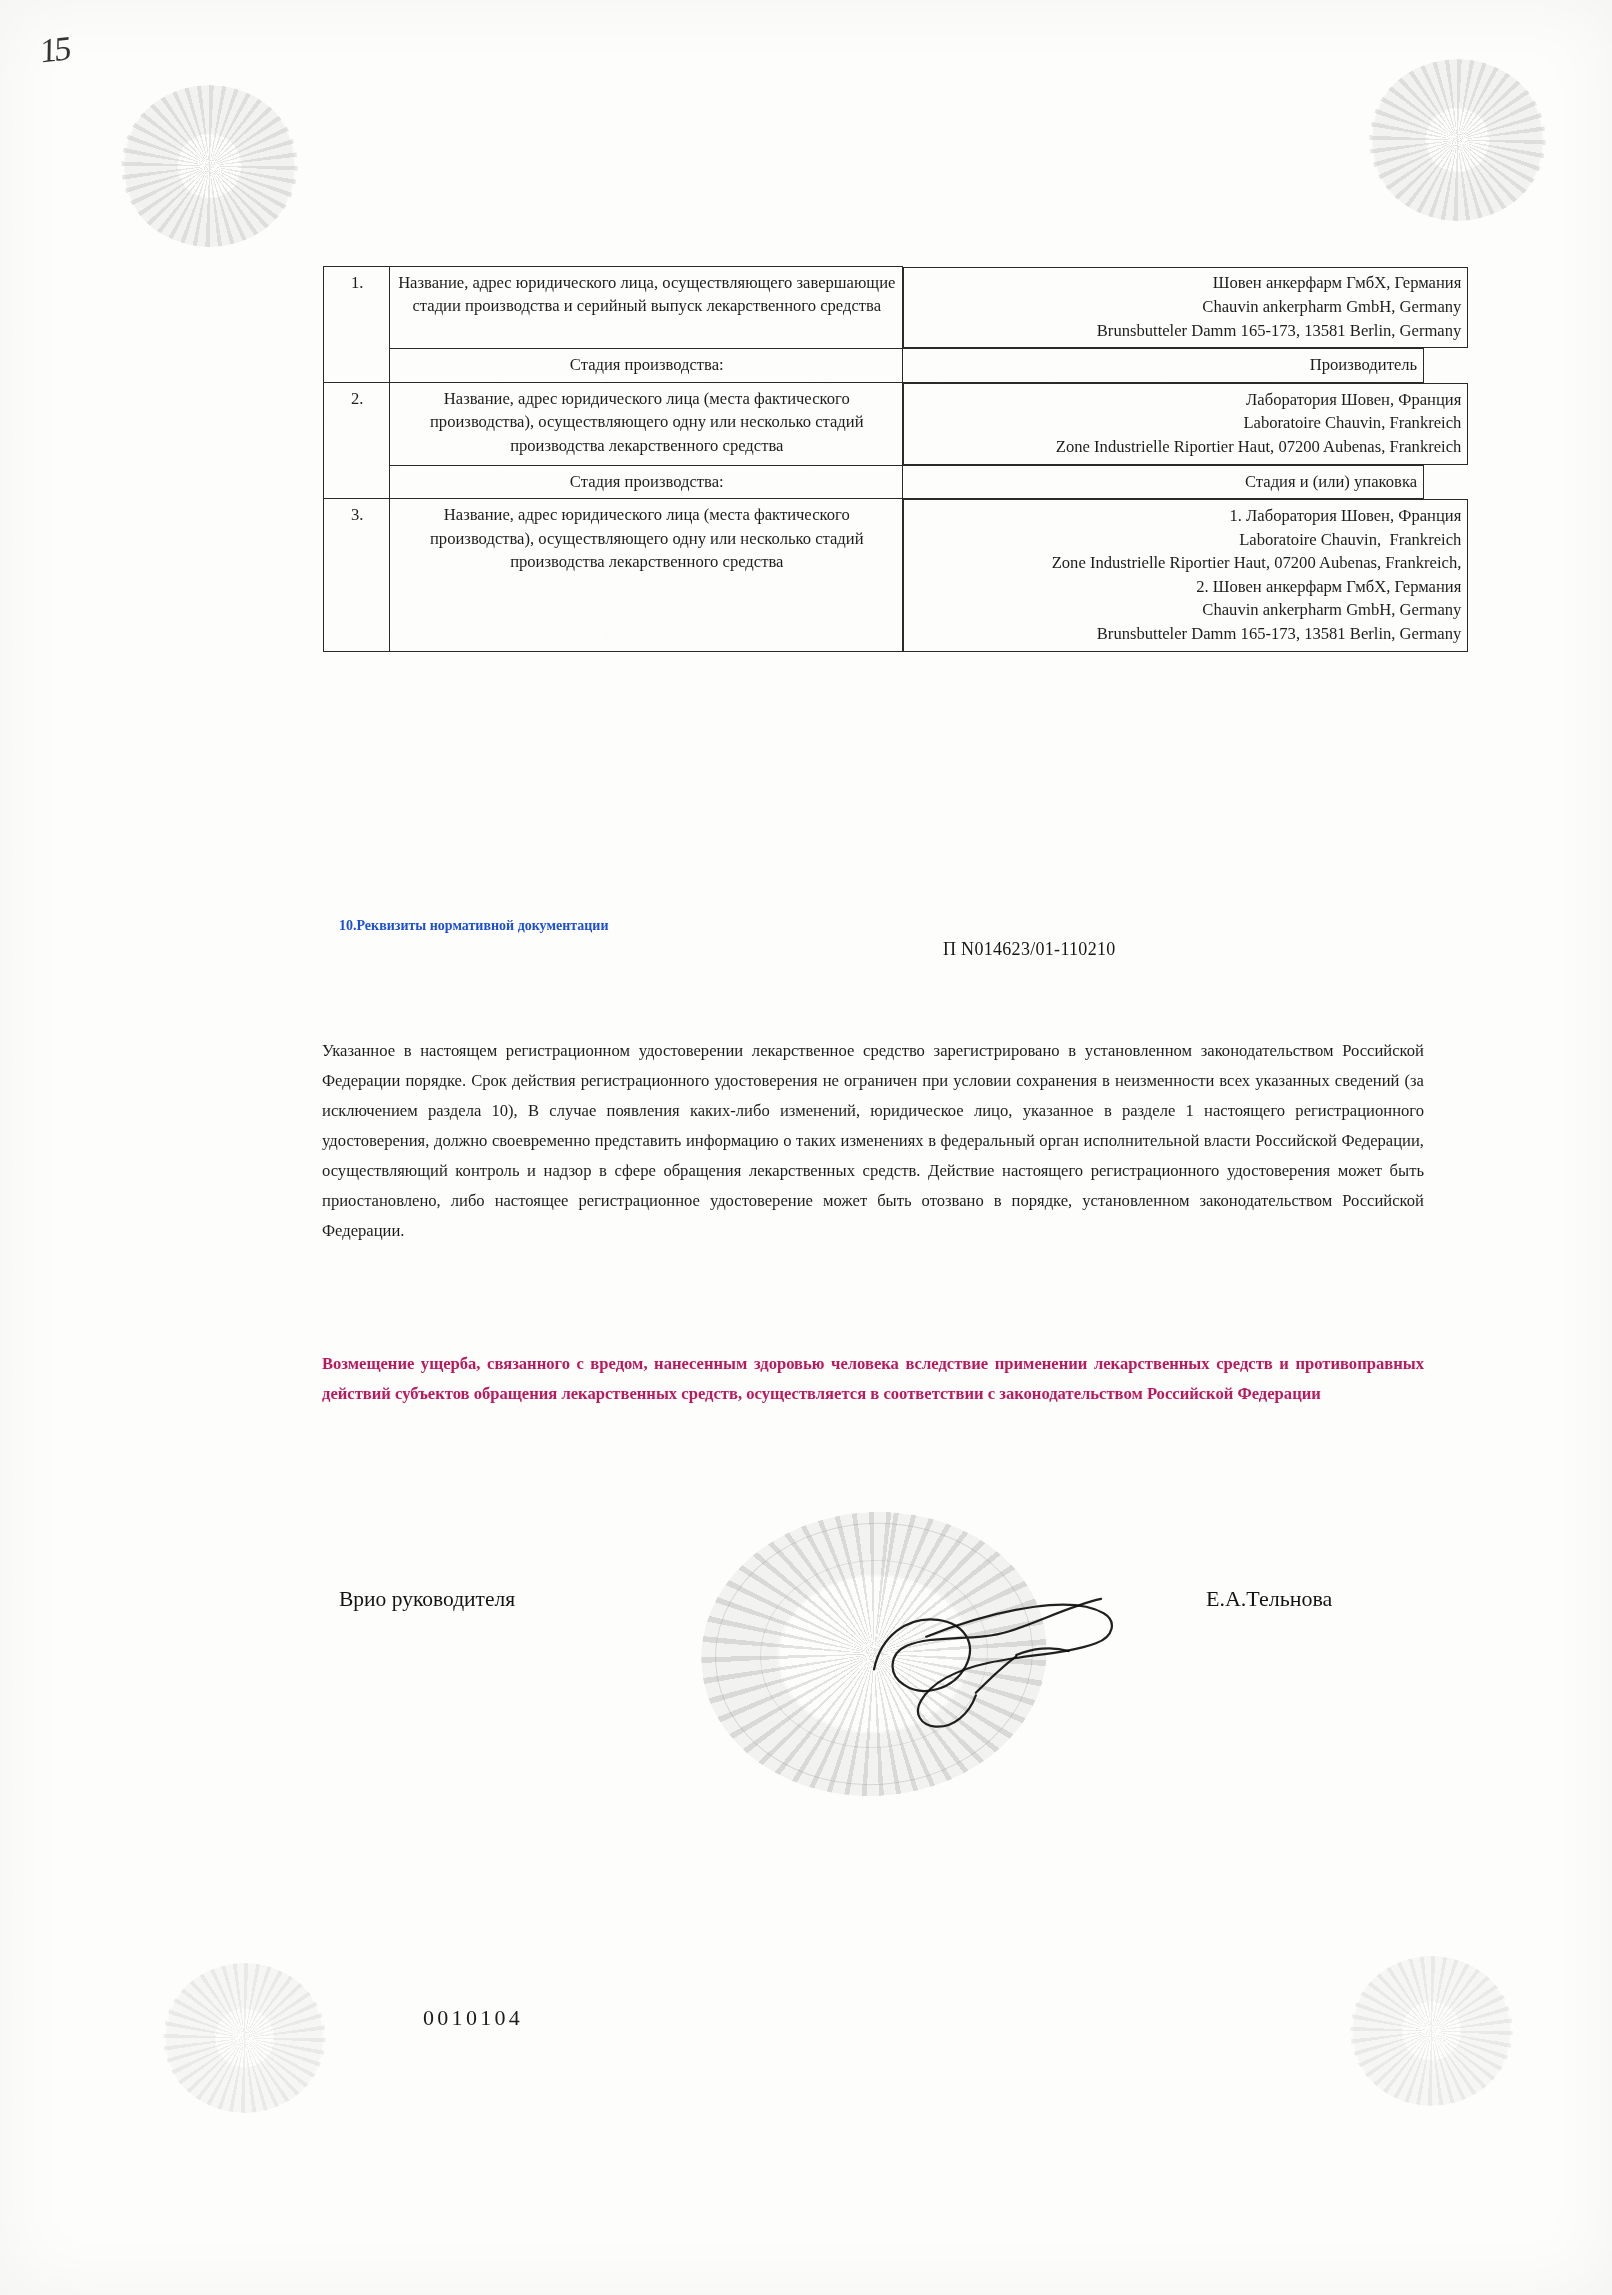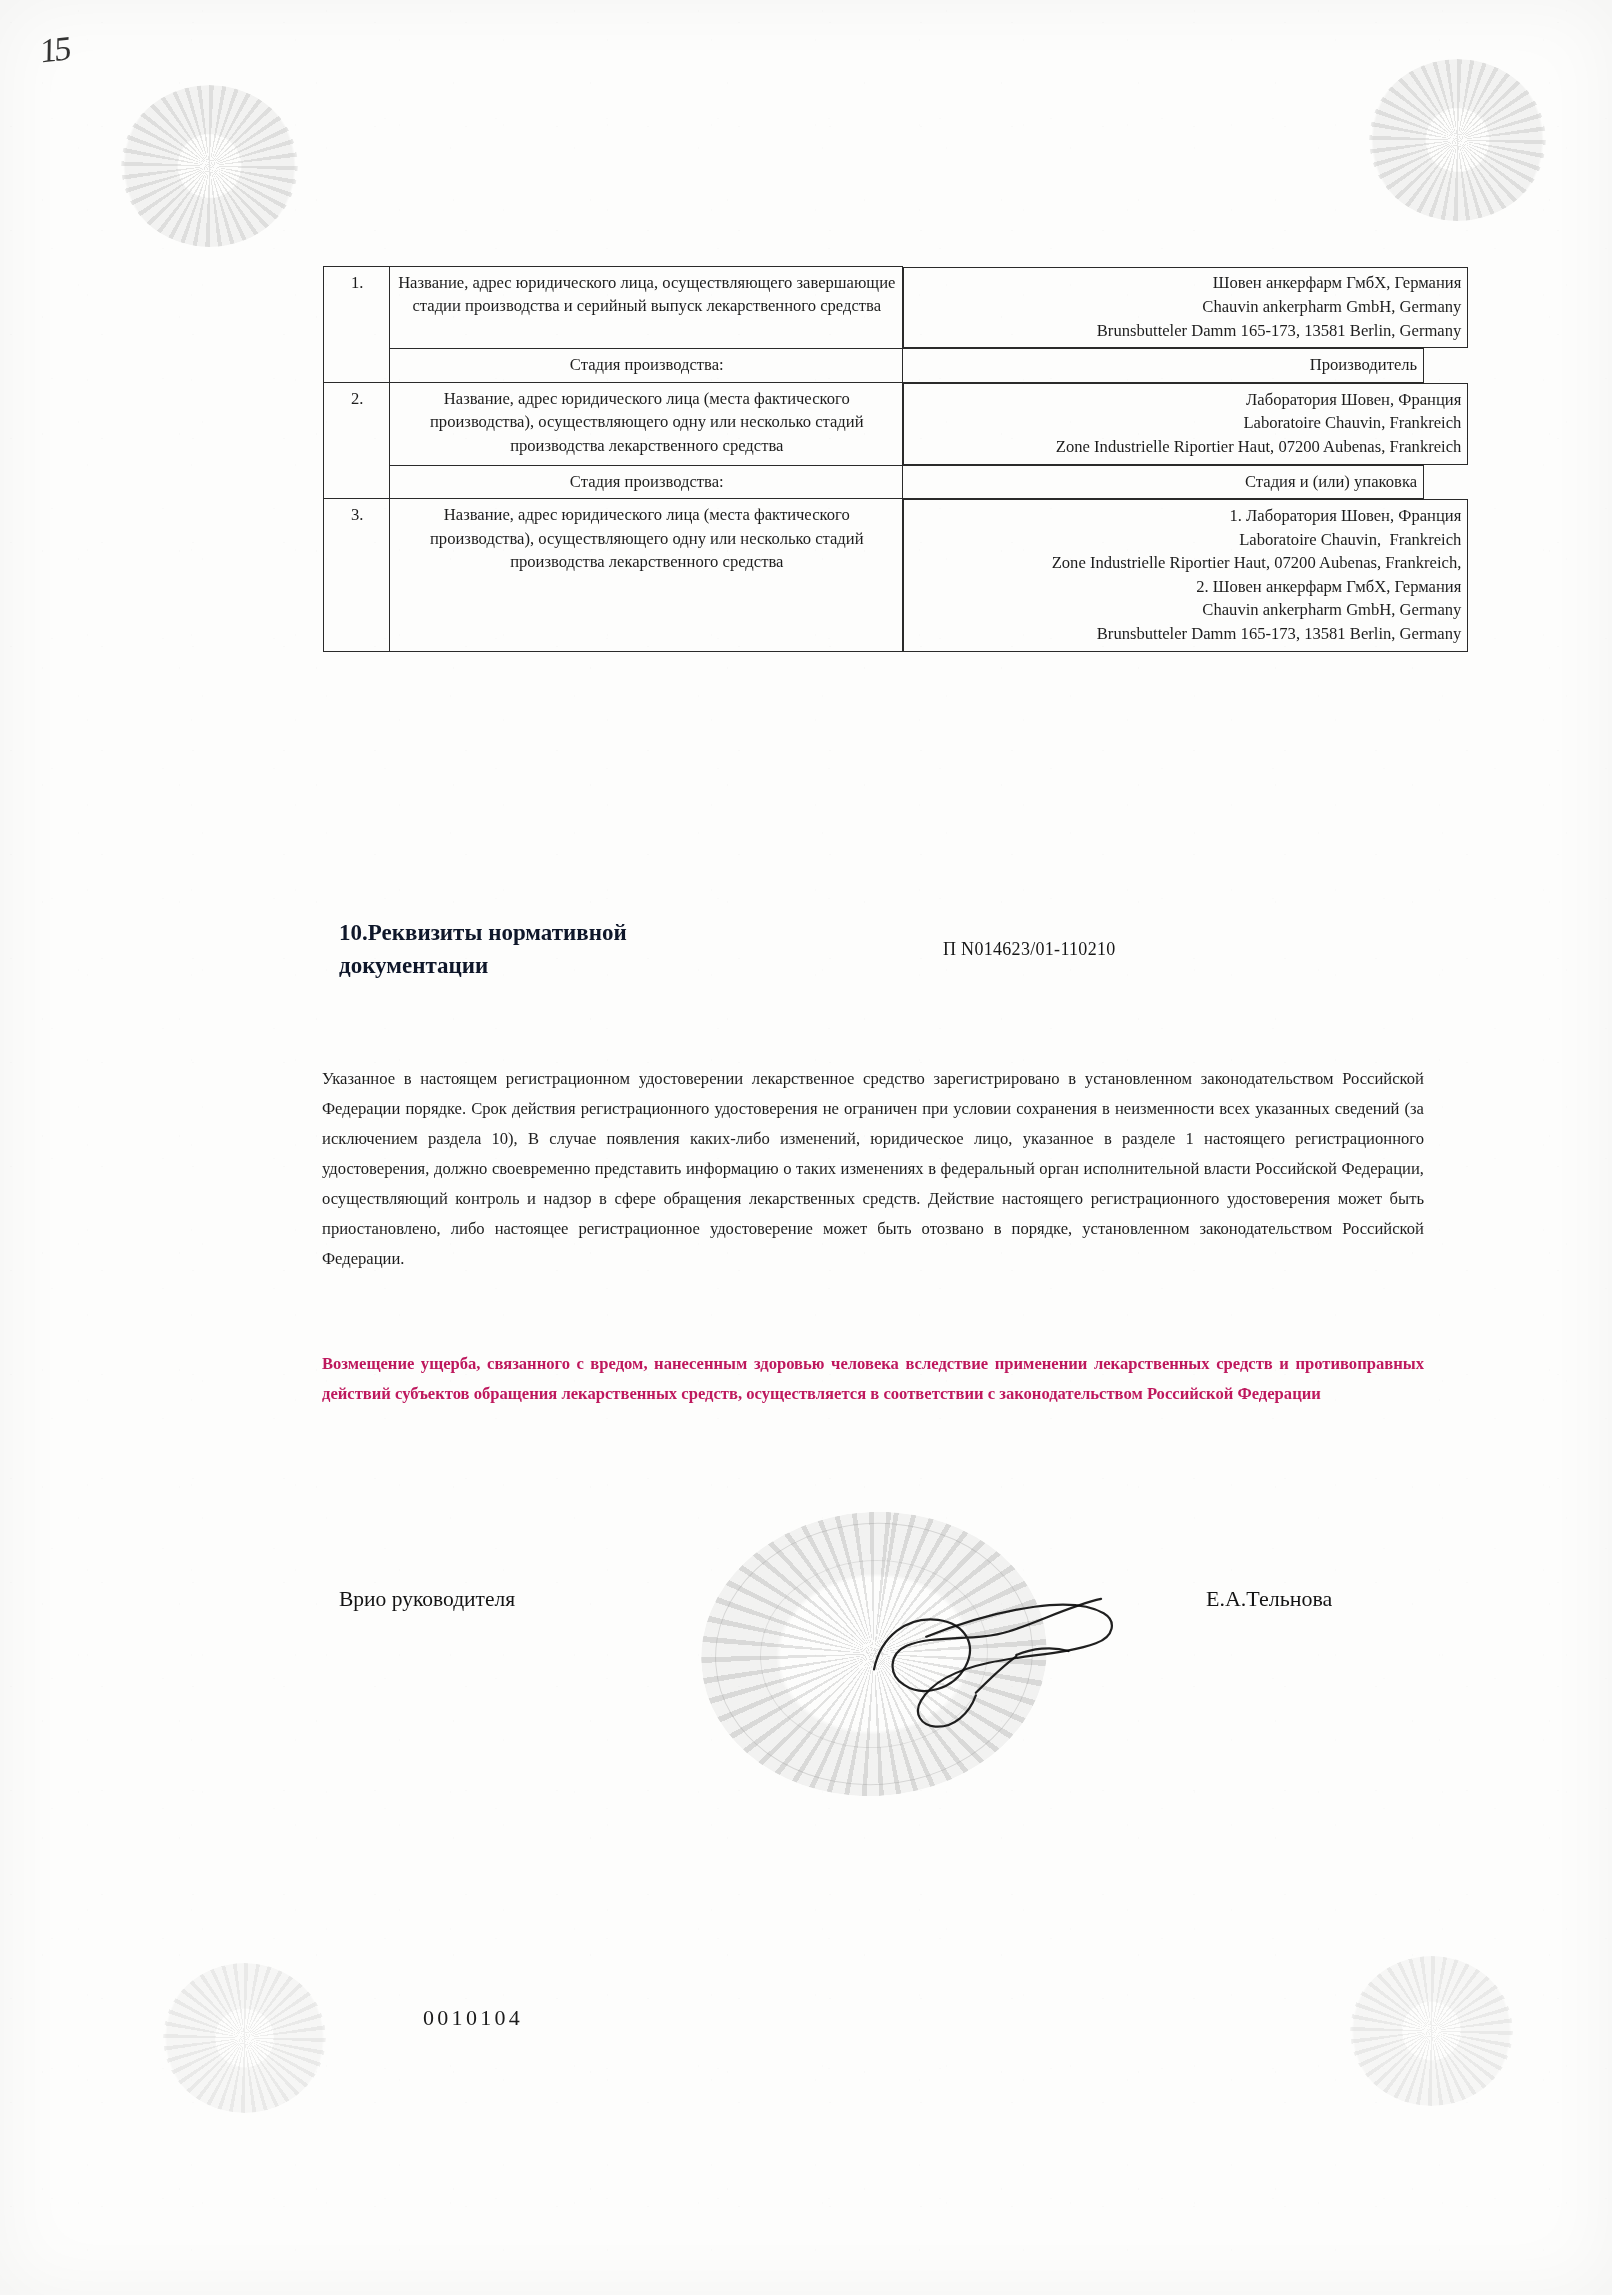--- a/index.html
+++ b/index.html
@@ -92,44 +92,44 @@
   td.val  { width: 550px; text-align: right; }
   td.stage-label { padding-top: 4.6px; }
   .cellline { display: block; white-space: pre-wrap; }
 
   
   .sec10 {
     position: absolute;
     left: 339px; top: 916px;
     width: 404px;
     font-weight: bold;
-    font-size: 23px;
+    font-size: 14px;
     line-height: 1.45;
-    color: #0f172a;
+    color: #1d4ed8;
   }
   .sec10-num {
     position: absolute;
     left: 897px; top: 939px;
     font-size: 18px;
     letter-spacing: 0.3px;
     color: #161616;
     margin-left: 46px;
   }
 
   
   .body-text {
     position: absolute;
     left: 322px;
     width: 1102px;
     font-size: 16.6px;
     line-height: 1.81;
     text-align: justify;
     color: #1d1d1d;
   }
-  .body-text.p1 { top: 1064px; }
+  .body-text.p1 { top: 1036px; }
   .body-text.p2 {
     top: 1349px;
     font-weight: bold;
     color: #be185d;
     line-height: 1.80;
   }
 
   
   .sig-title {
     position: absolute;

